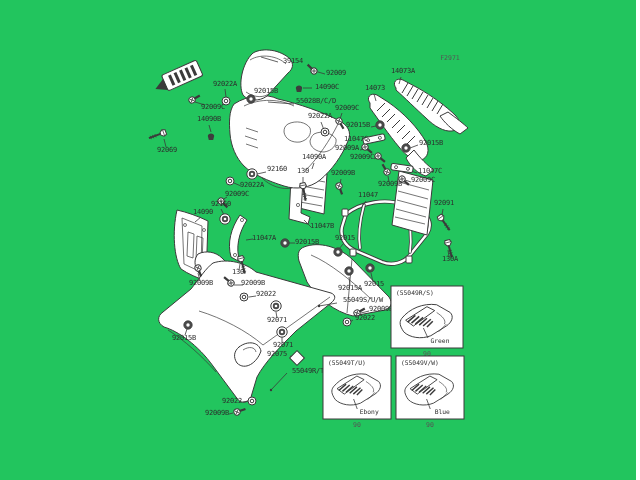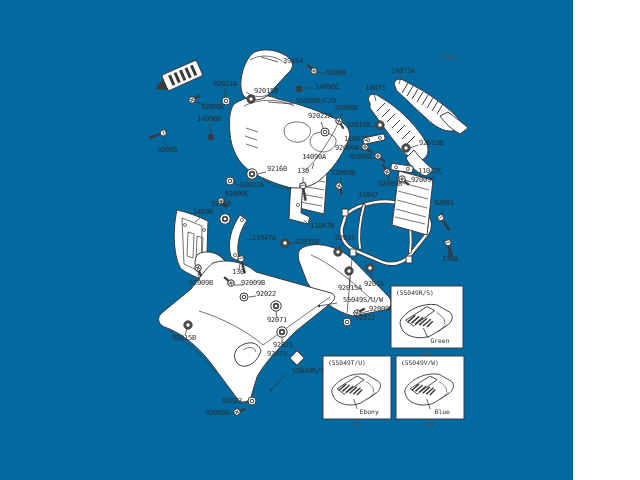--- a/index.html
+++ b/index.html
@@ -1,16 +1,16 @@
 <!DOCTYPE html>
 <html><head>
 <meta charset="utf-8">
 <style>
   html,body{margin:0;padding:0;background:#ffffff;}
-  .stage{position:relative;width:573px;height:480px;background:#0369a1;overflow:hidden;
+  .stage{position:relative;width:636px;height:480px;background:#22c55e;overflow:hidden;
          font-family:"DejaVu Sans Mono", monospace;}
   svg{display:block;}
   .lbl{font-family:"DejaVu Sans Mono", monospace;font-size:7px;fill:#2d2d2d;letter-spacing:-0.2px;}
   .codelbl{font-family:"DejaVu Sans Mono", monospace;font-size:6.5px;fill:#555555;}
   .boxlbl{font-family:"DejaVu Sans Mono", monospace;font-size:6.3px;fill:#2d2d2d;}
   .leader{stroke:#3a3a3a;stroke-width:0.8;fill:none;}
   .part{stroke:#3a3a3a;stroke-width:1;fill:none;stroke-linejoin:round;stroke-linecap:round;}
   .pfill{stroke:#3a3a3a;stroke-width:1;fill:#ffffff;stroke-linejoin:round;}
   .dark{fill:#3a3a3a;stroke:none;}
   .thin{stroke:#3a3a3a;stroke-width:0.7;fill:none;}

